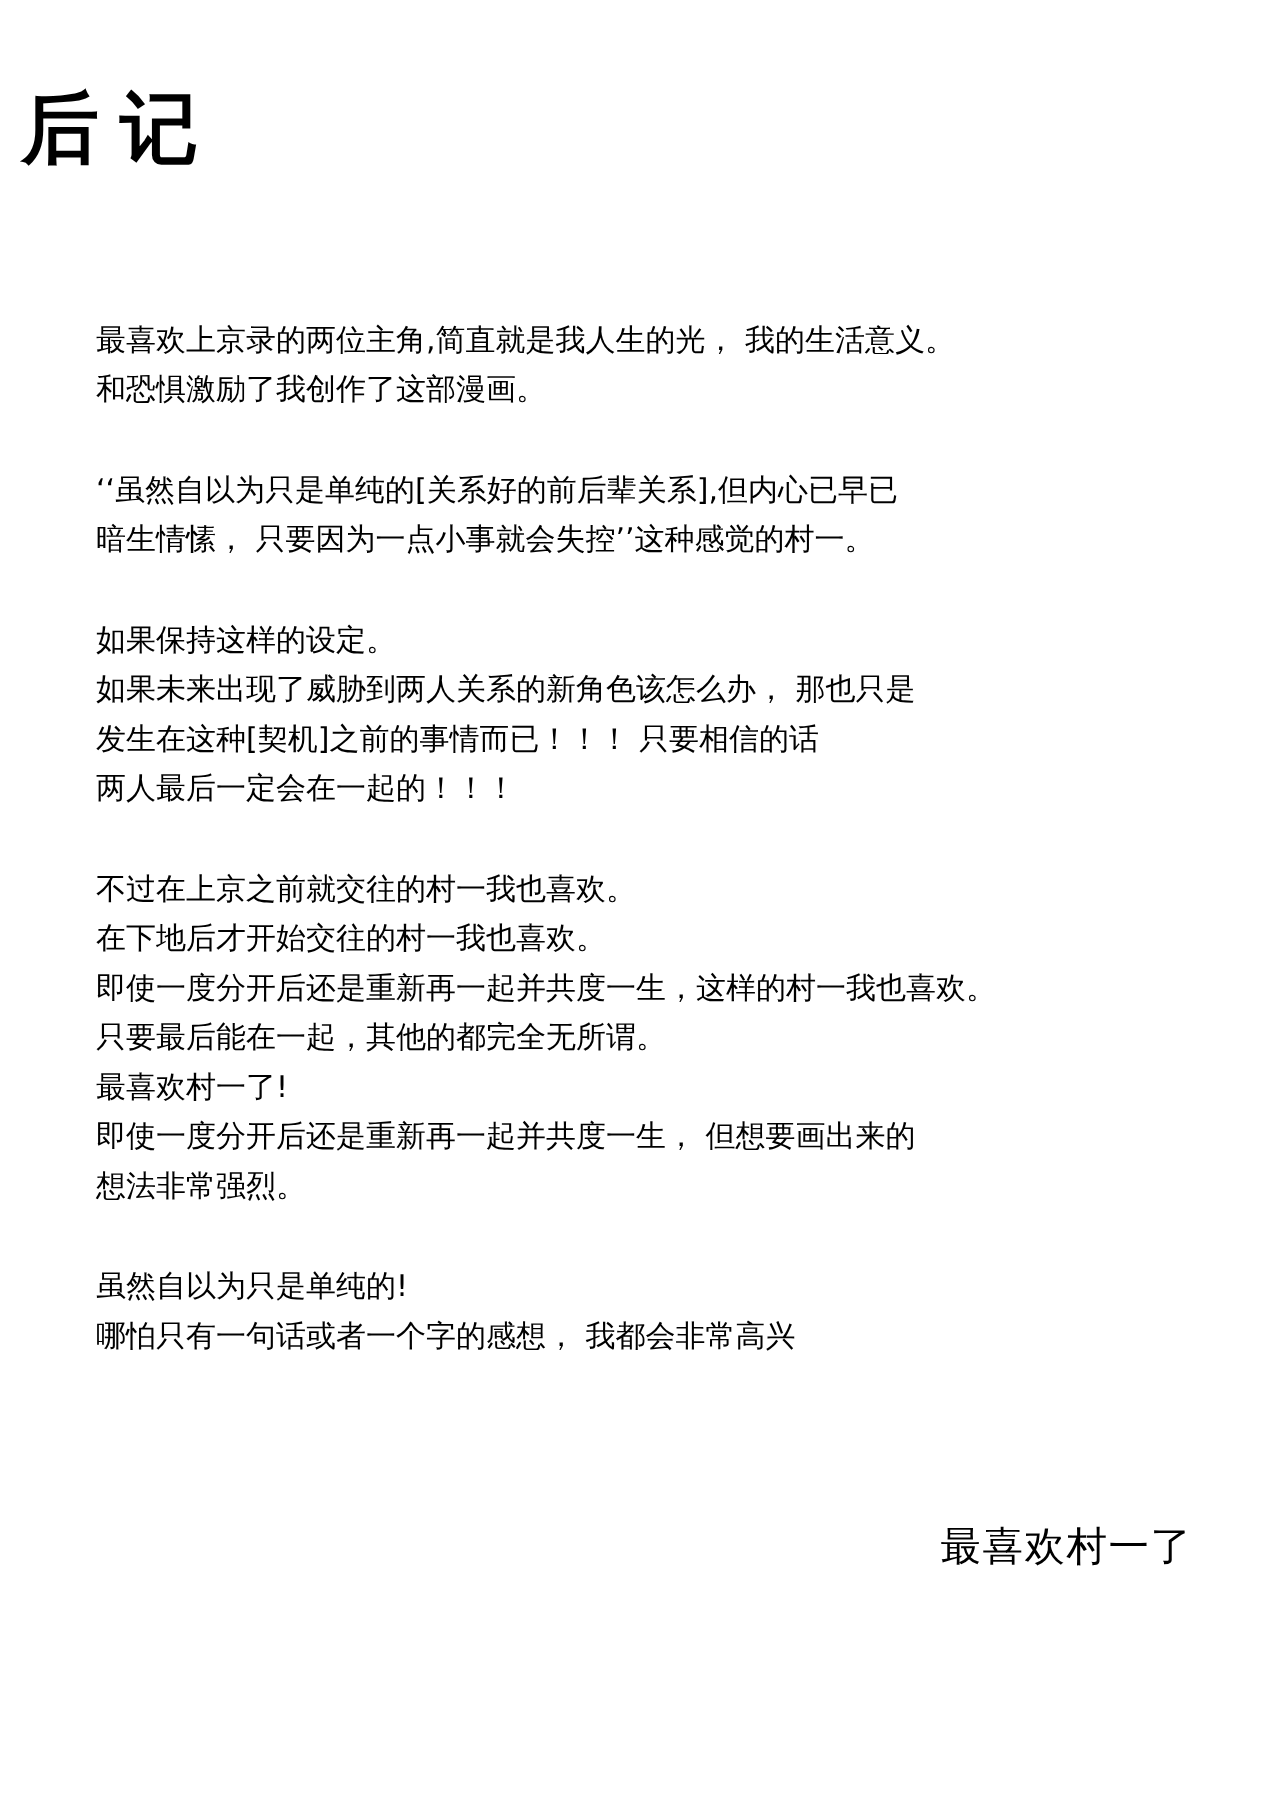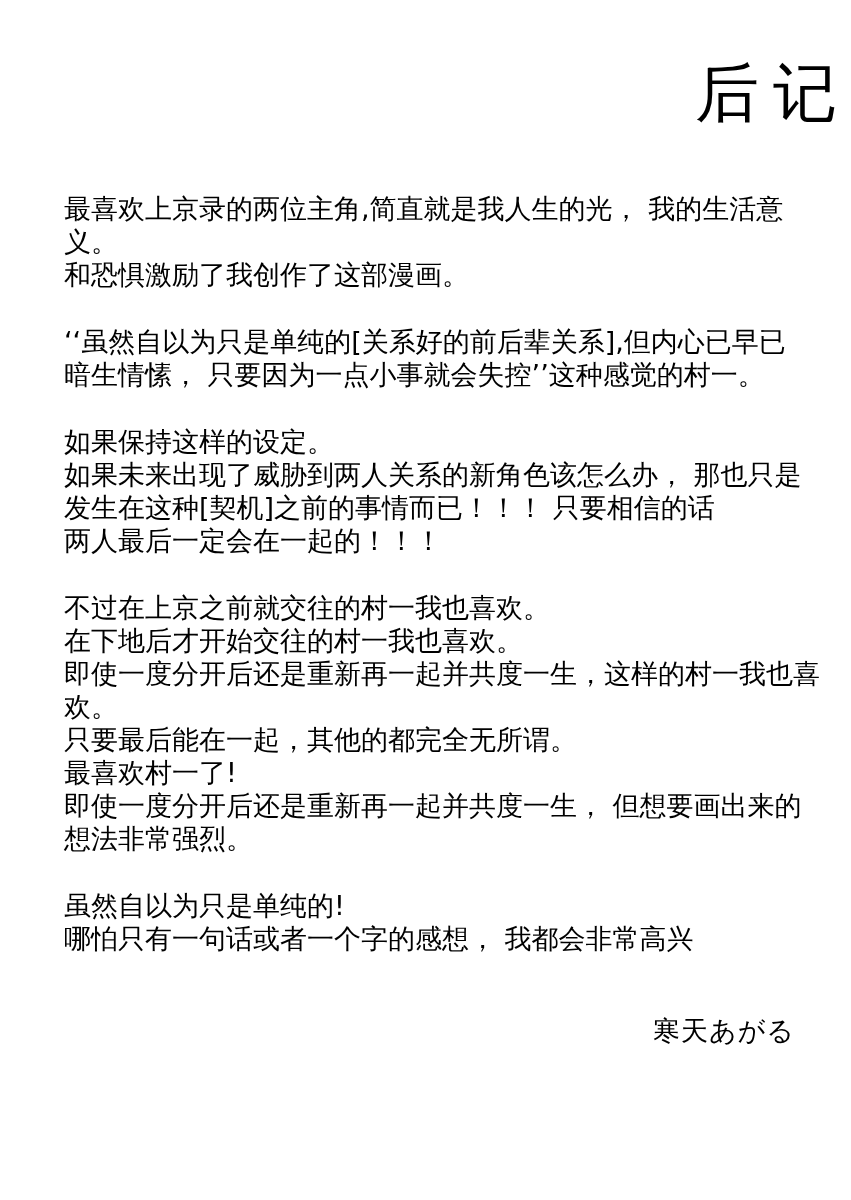--- a/index.html
+++ b/index.html
@@ -15,33 +15,33 @@
     color: #000000;
     font-family: "DejaVu Sans", sans-serif;
     overflow: hidden;
   }
   .title {
     position: absolute;
     top: 58px;
     left: 0;
     right: 0;
     margin: 0;
-    text-align: right;
-    font-size: 64px;
-    font-weight: 400;
+    text-align: left;
+    font-size: 52px;
+    font-weight: 700;
     letter-spacing: 14px;
     line-height: 1.1;
     text-indent: 14px; 
   }
   .body-text {
     position: absolute;
-    top: 192px;
+    top: 210px;
     left: 64px;
     right: 30px;
-    font-size: 27px;
+    font-size: 20px;
     line-height: 33px;
   }
   .para { margin: 0; }
   .para + .para { margin-top: 34px; }
   .para p {
     margin: 0;
     white-space: pre-wrap;
   }
   .signature {
     position: absolute;
@@ -88,15 +88,15 @@
       <p>想法非常强烈。</p>
     </div>
 
     <div class="para">
       <p>虽然自以为只是单纯的!</p>
       <p>哪怕只有一句话或者一个字的感想， 我都会非常高兴</p>
     </div>
 
   </div>
 
-  <div class="signature">寒天あがる</div>
+  <div class="signature">最喜欢村一了</div>
 
 </div>
 
 </body></html>

